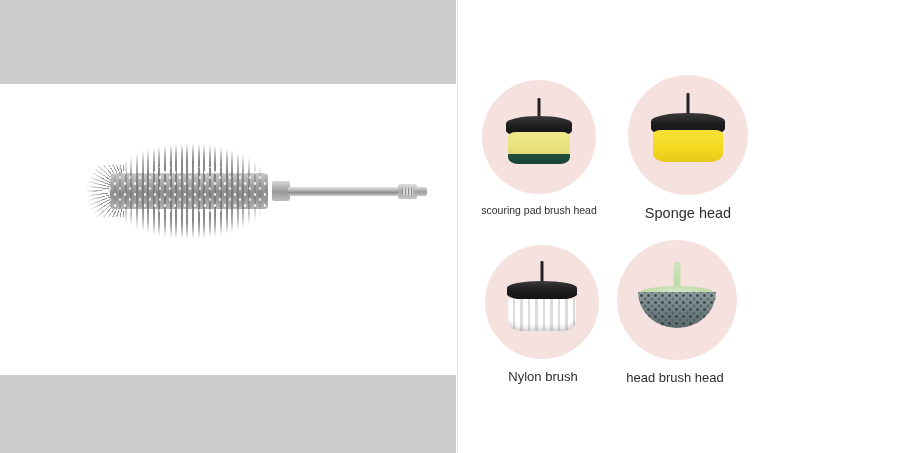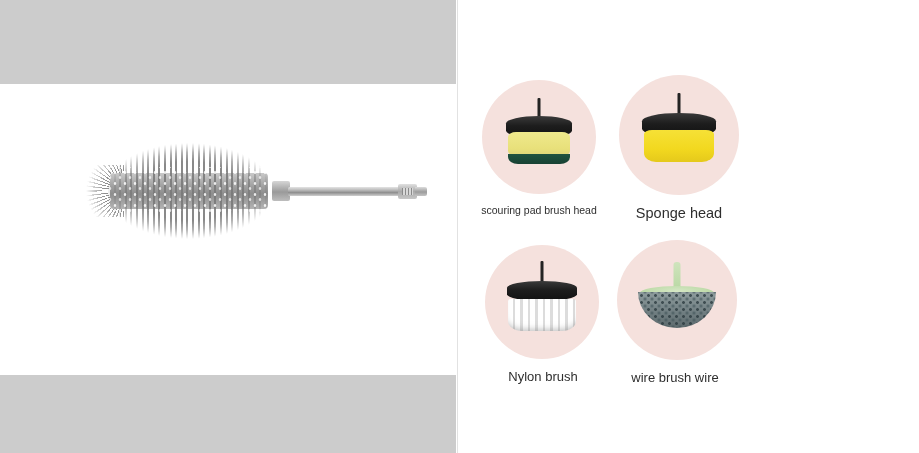--- a/index.html
+++ b/index.html
@@ -133,21 +133,21 @@
     background: #ffffff;
   }
 
   .attachment-grid {
     position: absolute;
     left: 18px; top: 80px;
     width: 260px; height: 300px;
   }
   .attachment-cell { position: absolute; }
   .attachment-cell.c0 { left: 5px;   top: 0px; }
-  .attachment-cell.c1 { left: 142px; top: -5px; }
+  .attachment-cell.c1 { left: 151px; top: -5px; }
   .attachment-cell.c2 { left: 8px;   top: 165px; }
   .attachment-cell.c3 { left: 140px; top: 160px; }
 
   .circle-bg {
     position: relative;
     width: 114px; height: 114px;
     border-radius: 50%;
     background: #f5e1dd;
   }
   .circle-bg.big { width: 120px; height: 120px; }
@@ -297,19 +297,19 @@
         </div>
         <div class="attach-label med">Nylon brush</div>
       </div>
 
       <div class="attachment-cell c3">
         <div class="circle-bg big">
           <div class="wb-stem"></div>
           <div class="wb-disc"></div>
           <div class="wb-mesh"></div>
         </div>
-        <div class="attach-label med">wire brush wire</div>
+        <div class="attach-label med">head brush head</div>
       </div>
 
     </div>
 
   </div>
 </div>
 
 </body></html>

